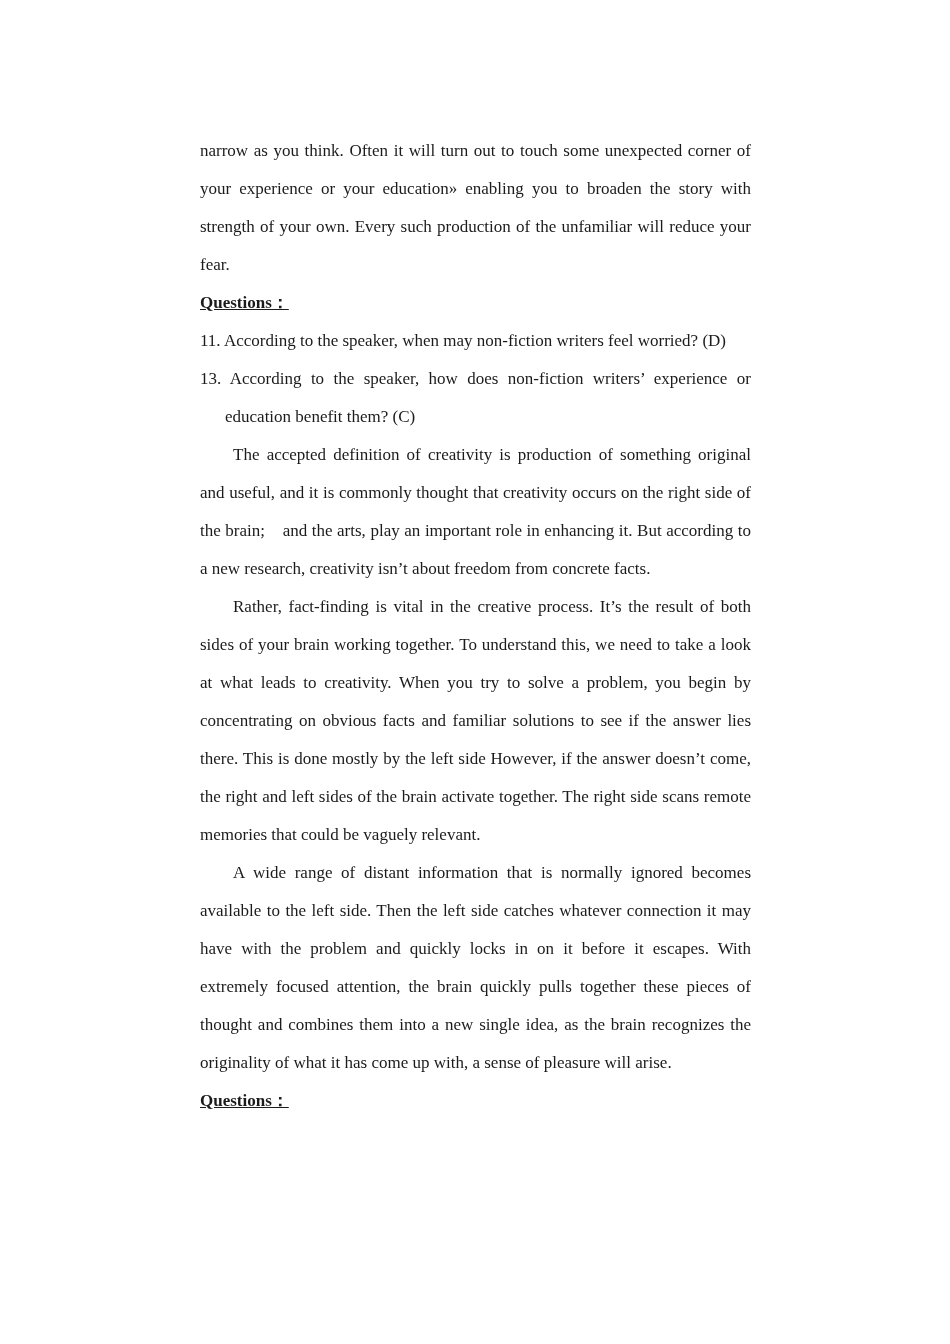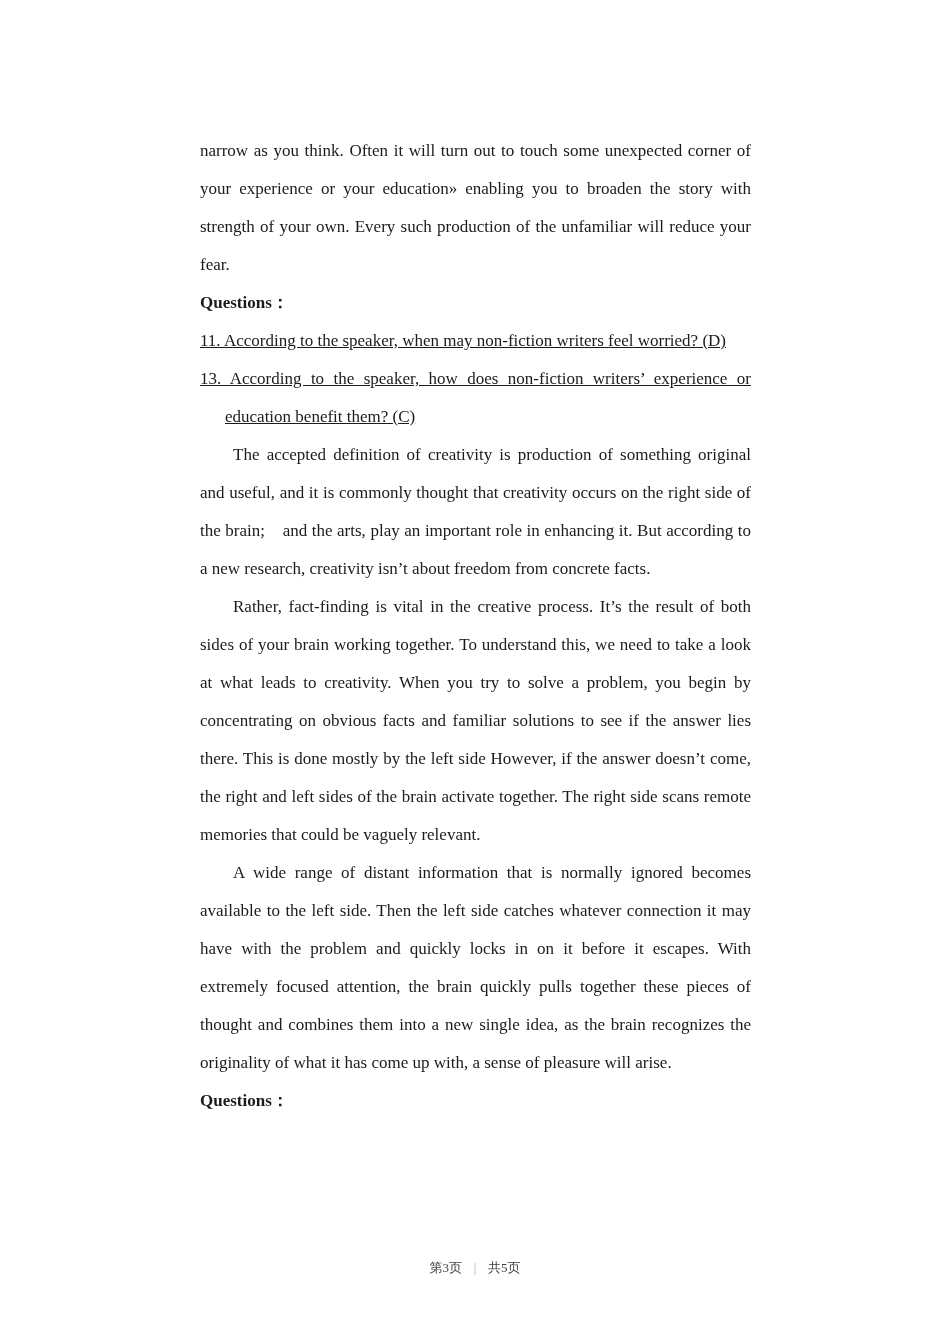--- a/index.html
+++ b/index.html
@@ -15,25 +15,24 @@
     line-height: 38px;
     color: #1b1b1b;
     overflow: hidden;
   }
   .content {
     padding: 116px 144px 0 145px;
     text-align: justify;
   }
   .para { margin: 0; }
   .para.first-indent { text-indent: 33px; }
-  .bold { font-weight: bold; }
+  .bold { font-weight: bold; text-decoration: underline; }
   .q-item {
     padding-left: 25px;
     text-indent: -25px;
-    text-decoration: underline;
   }
   .footer {
     position: absolute;
     left: 0;
     right: 0;
     top: 1242px;
     text-align: center;
     font-size: 13px;
     line-height: 20px;
     color: #3f3f3f;
@@ -66,16 +65,13 @@
 
     <p class="para first-indent">A wide range of distant information that is normally ignored becomes available to the left side. Then the left side catches whatever connection it may have with the problem and quickly locks in on it before it escapes. With extremely focused attention, the brain quickly pulls together these pieces of thought and combines them into a new single idea, as the brain recognizes the originality of what it has come up with, a sense of pleasure will arise.</p>
 
     <p class="para bold">Questions：</p>
 
 
 
 
   </div>
 
-  <div class="footer">
-    <span>第3页</span><span class="sep">｜</span><span>共5页</span>
-  </div>
 </div>
 
 </body></html>

